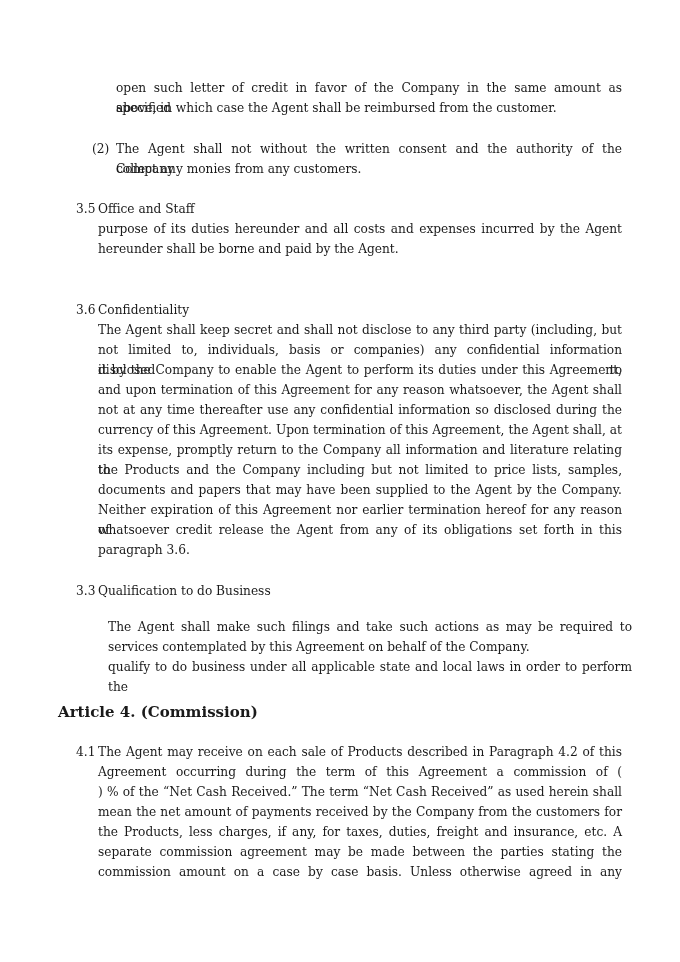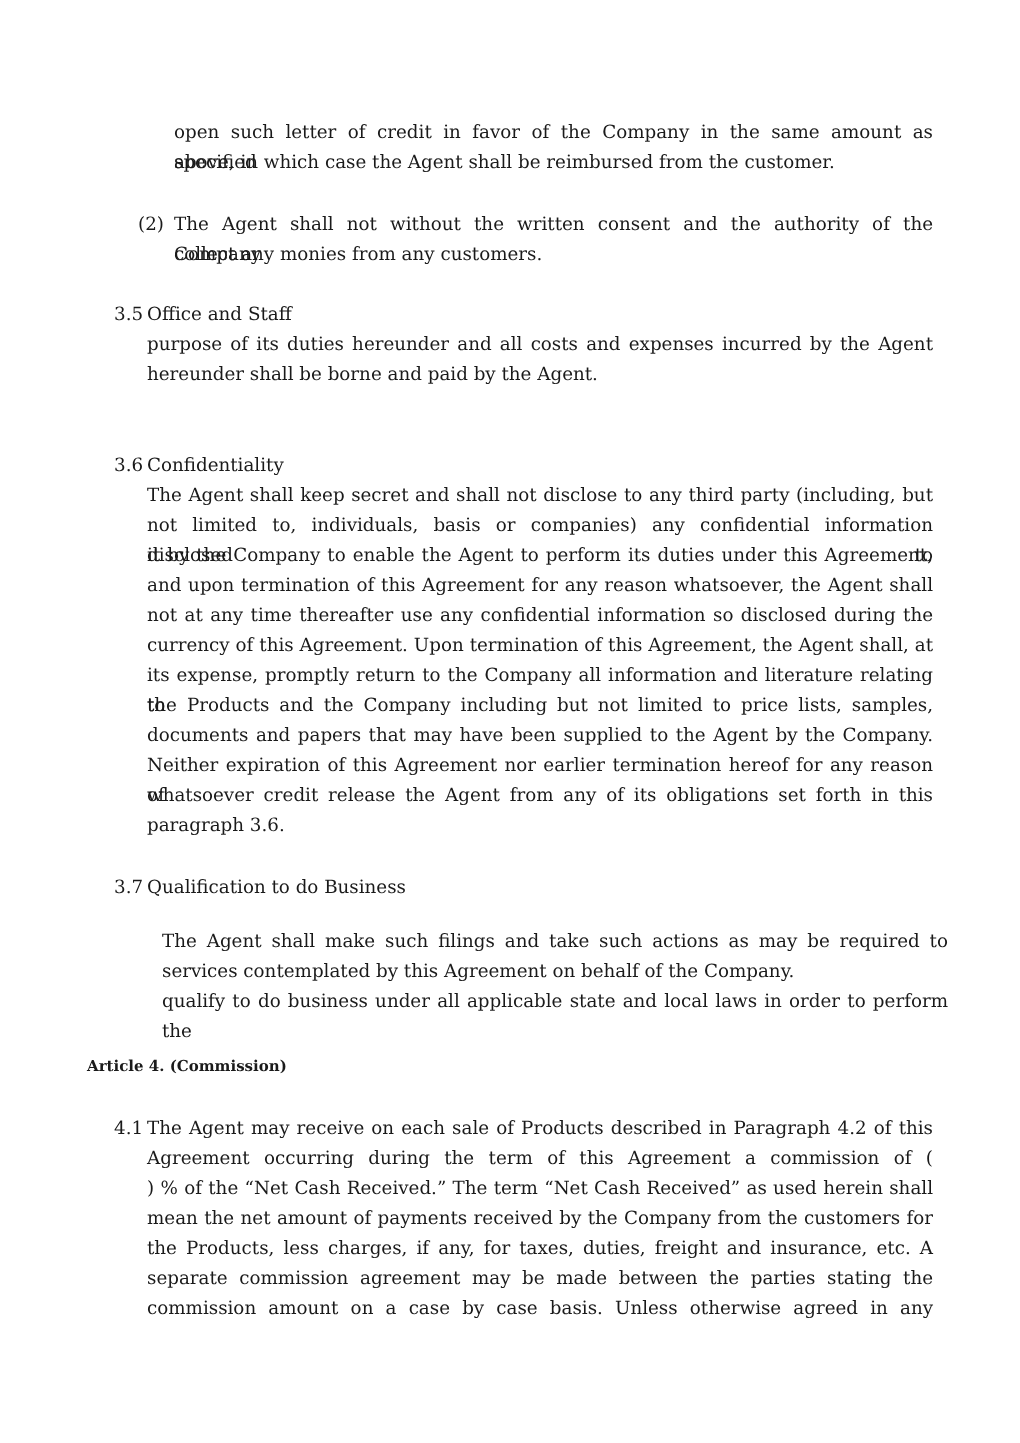--- a/index.html
+++ b/index.html
@@ -4,21 +4,21 @@
 <style>
   html, body { margin: 0; padding: 0; background: #ffffff; }
   body { width: 680px; height: 962px; position: relative; overflow: hidden;
     font-family: "DejaVu Serif", "Liberation Serif", serif; color: #1a1a1a; }
   .page { position: absolute; left: 0; top: 0; width: 680px; height: 726px; }
   .line { position: absolute; font-size: 12.2px; line-height: 20px; white-space: nowrap; }
   .block { position: absolute; font-size: 12.2px; line-height: 20px; }
   .p { text-align: justify; margin: 0; }
   .p span.l { display: block; text-align: justify; text-align-last: justify; height: 20px; }
   .p span.last { text-align-last: left; }
-  .heading { position: absolute; font-weight: bold; font-size: 10px; line-height: 20px; left: 58px; }
+  .heading { position: absolute; font-weight: bold; font-size: 15px; line-height: 20px; left: 58px; }
 </style>
 </head>
 <body>
 
 <div class="page">
 
   <div class="block p" style="left:116px; top:78px; width:506px;">
     <span class="l">open such letter of credit in favor of the Company in the same amount as specified</span>
     <span class="l last">above, in which case the Agent shall be reimbursed from the customer.</span>
   </div>
@@ -46,21 +46,21 @@
     <span class="l">not at any time thereafter use any confidential information so disclosed during the</span>
     <span class="l">currency of this Agreement. Upon termination of this Agreement, the Agent shall, at</span>
     <span class="l">its expense, promptly return to the Company all information and literature relating to</span>
     <span class="l">the Products and the Company including but not limited to price lists, samples,</span>
     <span class="l">documents and papers that may have been supplied to the Agent by the Company.</span>
     <span class="l">Neither expiration of this Agreement nor earlier termination hereof for any reason of</span>
     <span class="l">whatsoever credit release the Agent from any of its obligations set forth in this</span>
     <span class="l last">paragraph 3.6.</span>
   </div>
 
-  <div class="line" style="left:76px; top:581px;">3.7</div>
+  <div class="line" style="left:76px; top:581px;">3.3</div>
   <div class="line" style="left:98px; top:581px;">Qualification to do Business</div>
   <div class="block p" style="left:98px; top:617px; width:524px;margin-left:10px;">
     <span class="l">The Agent shall make such filings and take such actions as may be required to</span>
     <span class="l last">services contemplated by this Agreement on behalf of the Company.</span>
     <span class="l">qualify to do business under all applicable state and local laws in order to perform the</span>
   </div>
 
   <div class="heading" style="top:702px;">Article 4. (Commission)</div>
 
   <div class="line" style="left:76px; top:742px;">4.1</div>

